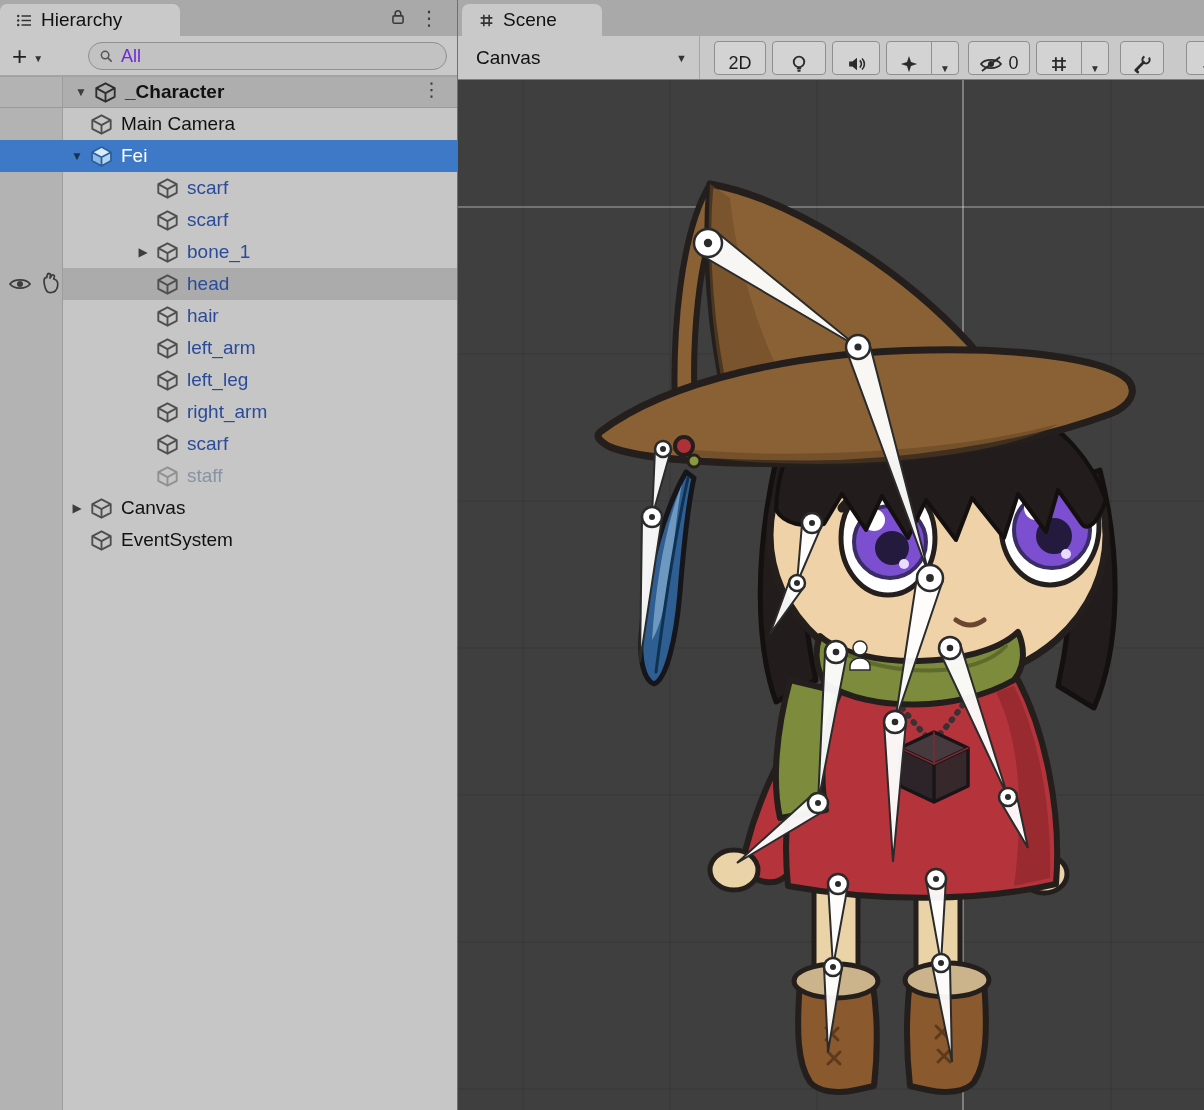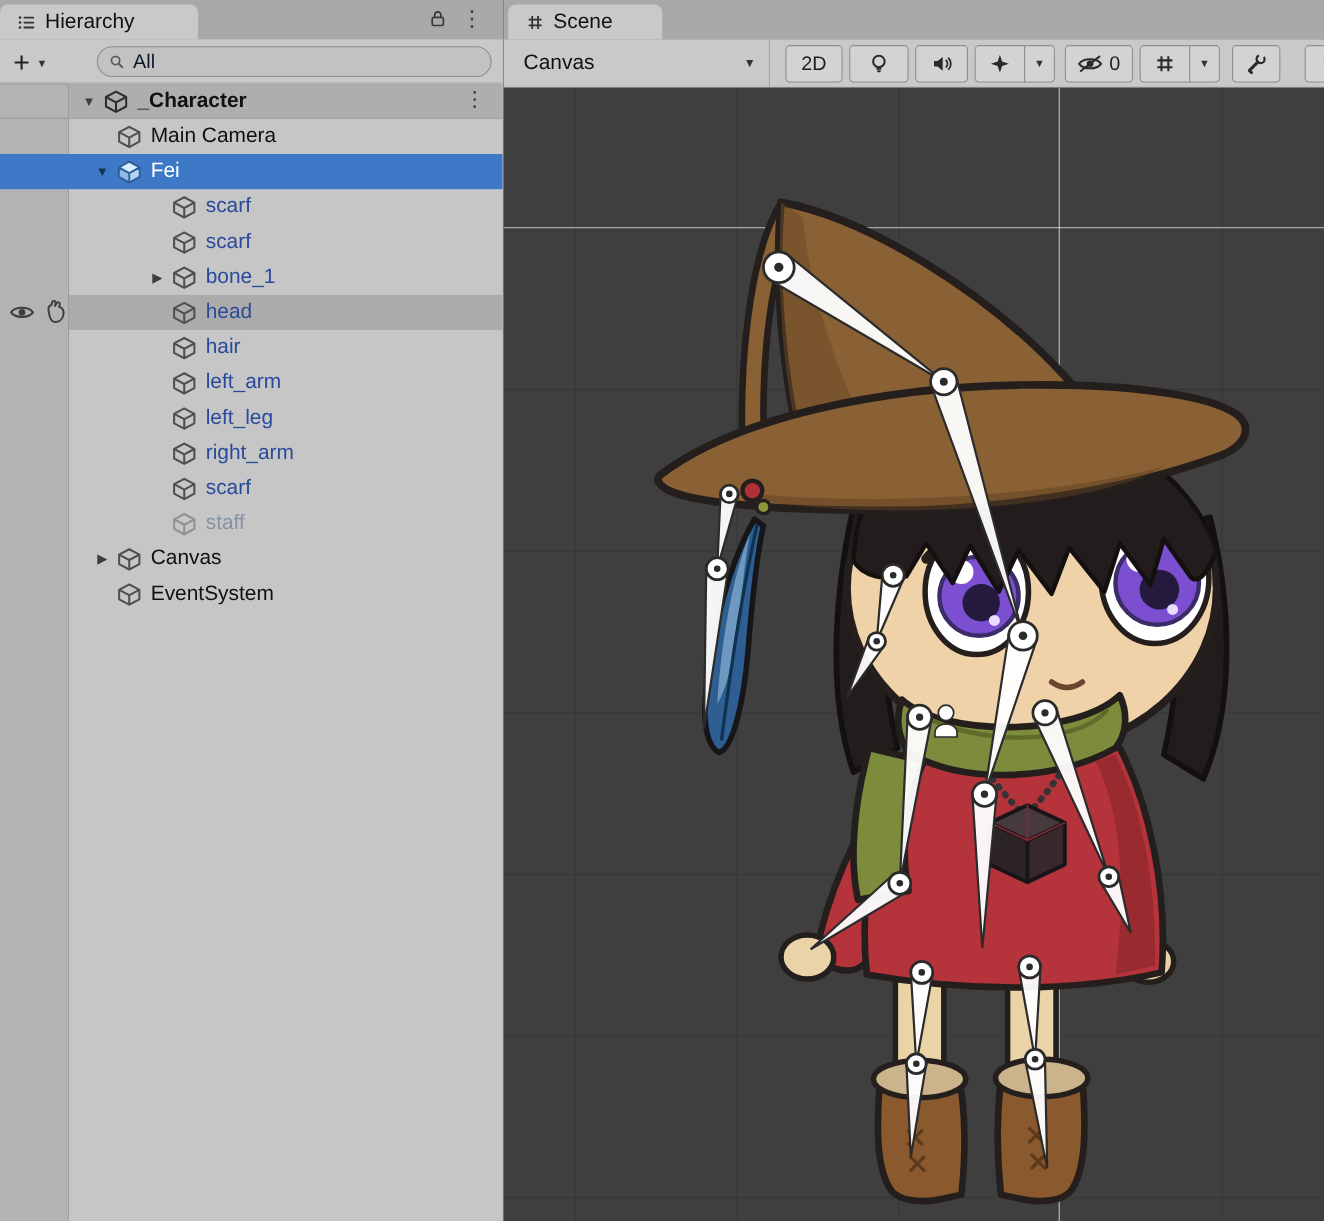--- a/index.html
+++ b/index.html
@@ -21,26 +21,26 @@
   .hier .tab{width:180px}
   .ticon{width:17px;height:17px;color:#333}
   .lockbtn{position:absolute;right:48px;top:8px;width:20px;height:20px;color:#3a3a3a}
   .lockbtn svg{width:18px;height:18px}
   .kebab2{position:absolute;right:18px;top:5px;font-size:20px;color:#3a3a3a;line-height:26px}
   .htoolbar{height:40px;background:var(--chrome-bg);display:flex;align-items:center;flex:none;position:relative;border-bottom:1px solid #a5a5a5}
   .plus{font-size:26px;color:#222;margin-left:12px;line-height:36px}
   .pcaret{font-size:10px;color:#333;margin:6px 0 0 6px}
   .search{position:absolute;left:88px;right:10px;top:6px;height:28px;border:1px solid #8f8f8f;border-radius:14px;background:#c2c2c2;display:flex;align-items:center;padding:0 10px;color:#4a4a4a}
   .search .mag{width:15px;height:15px;color:#555;margin-right:7px}
-  .sval{font-size:18px;color:#0f172a}
+  .sval{font-size:18px;color:#6d28d9}
   .rows{flex:1;position:relative;overflow:hidden;
     background:linear-gradient(to right,#b3b3b3 0 62px,#9d9d9d 62px 63px,var(--panel-bg) 63px)}
   .hrow{height:32px;display:flex;align-items:center;position:relative;font-size:19px;color:#111}
   .hrow.header{background:linear-gradient(to right,transparent 0 62px,#9d9d9d 62px 63px,#aeaeae 63px);border-top:1px solid #a2a2a2;border-bottom:1px solid #9a9a9a;padding-left:68px;font-weight:bold}
-  .hrow.d1{padding-left:80px}
+  .hrow.d1{padding-left:64px}
   .hrow.d2{padding-left:130px}
   .hrow.sel{background:var(--selection);color:#fff}
   .hrow.hover{background:linear-gradient(to right,transparent 0 62px,#9d9d9d 62px 63px,#ababab 63px)}
   .exp{width:26px;text-align:center;font-size:12px;color:#3d3d3d;flex:none}
   .hrow.sel .exp{color:#16324f}
   .icon{width:23px;height:23px;margin-right:8px;color:#4f4f4f;flex:none}
   .icon.unity{color:#2e2e2e}
   .icon.dim{opacity:.45}
   .lbl{white-space:nowrap}
   .lbl.blue{color:var(--prefab-text)}
@@ -52,21 +52,21 @@
   .g-eye{left:8px}
   .g-hand{left:38px}
 
   
   .scene{flex:1;display:flex;flex-direction:column;min-width:0}
   .scene .tabstrip{background:var(--strip-bg)}
   .scene .tab{margin-left:4px;width:140px}
   .stoolbar{height:44px;background:var(--chrome-bg);border-bottom:1px solid #7d7d7d;position:relative;flex:none;overflow:hidden}
   .dd{position:absolute;left:6px;top:0;width:236px;height:100%;display:flex;align-items:center;padding:0 12px;font-size:19px;color:#111;border-right:1px solid #a5a5a5}
   .dd .caret{margin-left:auto;font-size:11px;color:#333}
-  .tb{position:absolute;top:5px;height:34px;background:#d3d3d3;border:1px solid #8f8f8f;border-radius:4px;font-family:"Liberation Sans",sans-serif;font-size:18px;color:#1e1e1e;display:flex;align-items:center;justify-content:center;gap:5px}
+  .tb{position:absolute;top:5px;height:34px;background:#d3d3d3;border:1px solid #8f8f8f;border-radius:4px;font-family:"Liberation Sans",sans-serif;font-size:18px;color:#1e1e1e;display:flex;align-items:flex-end;justify-content:center;gap:5px}
   .tb svg{width:20px;height:20px;color:#2b2b2b}
   .tb .mini{font-size:10px;color:#333}
   .viewport{flex:1;position:relative;background:var(--scene-bg);overflow:hidden}
   .viewport svg.layer{position:absolute;left:0;top:0}
   .bone-tri{fill:#fff;fill-opacity:.95;stroke:#2b2b2b;stroke-width:2}
   .bone-joint{fill:#fff;stroke:#2b2b2b;stroke-width:2.5}
   .bone-dot{fill:#2b2b2b}
 </style>
 </head>
 <body>

